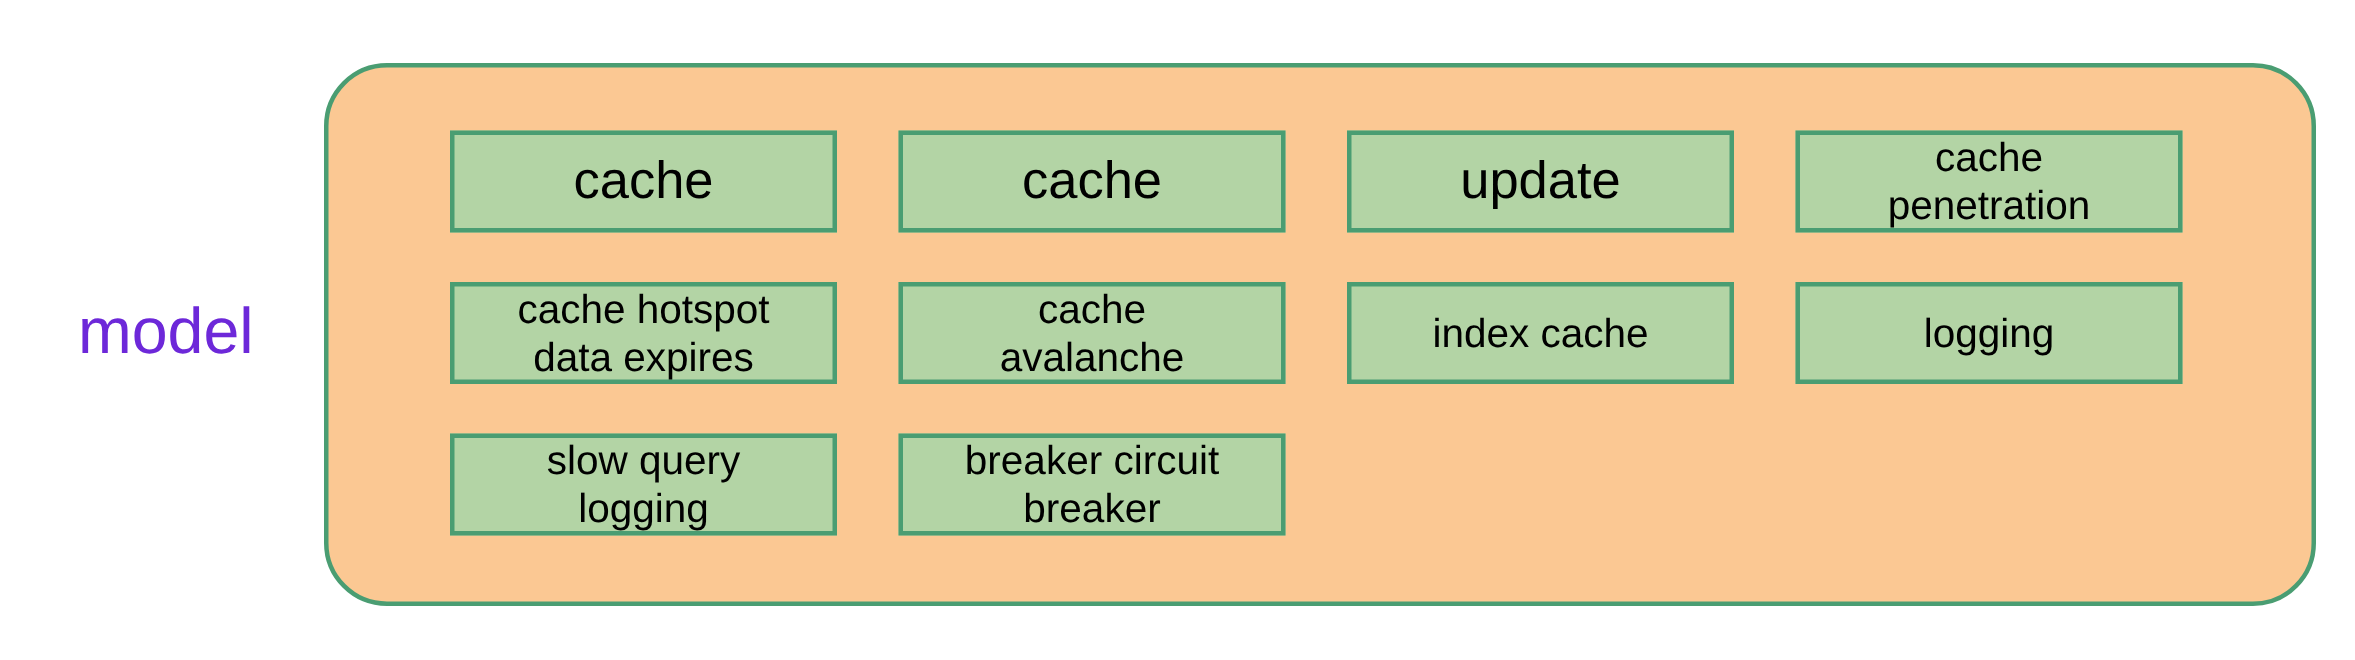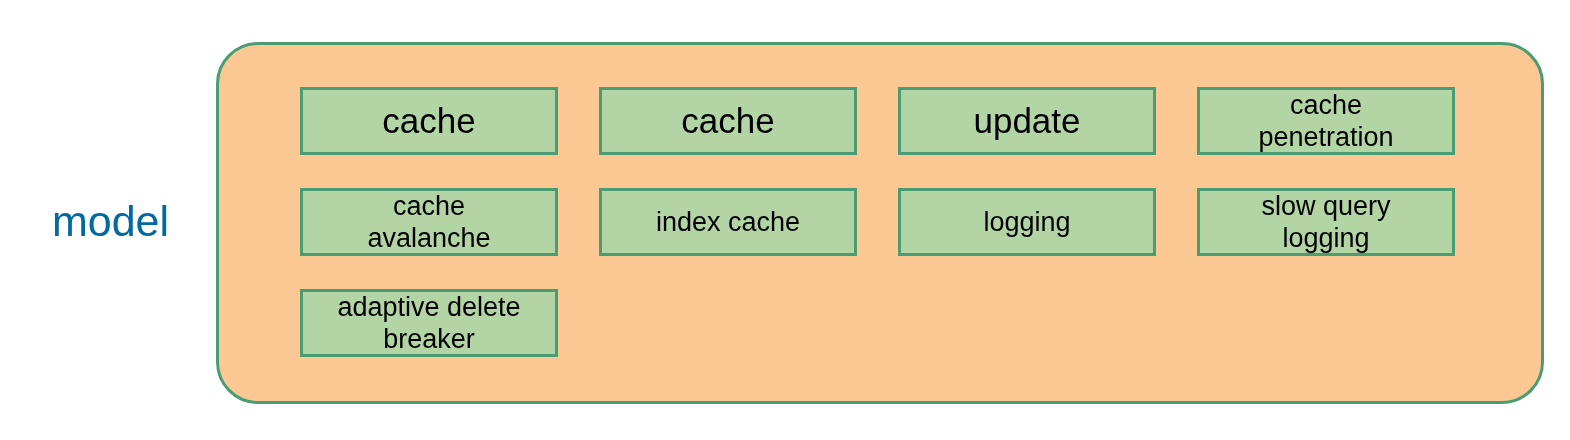--- a/index.html
+++ b/index.html
@@ -20,21 +20,21 @@
     background: #ffffff;
   }
   #group-label {
     position: absolute;
     left: 18px;
     top: 196px;
     width: 185px;
     text-align: center;
     font-size: 43px;
     line-height: 50px;
-    color: #0369a1;
+    color: #6d28d9;
     white-space: nowrap;
   }
   #group-container {
     position: absolute;
     left: 216px;
     top: 42px;
     width: 1328px;
     height: 362px;
     box-sizing: border-box;
     background: #fbc893;
@@ -96,33 +96,37 @@
     </div>
     <div class="node-box size-lg">
       <span class="node-label">update</span>
     </div>
 
     <div class="node-box size-md">
       <span class="node-label">cache
 penetration</span>
     </div>
     <div class="node-box size-md">
+      <span class="node-label">cache hotspot
+data expires</span>
+    </div>
+    <div class="node-box size-md">
       <span class="node-label">cache
 avalanche</span>
     </div>
     <div class="node-box size-md">
       <span class="node-label">index cache</span>
     </div>
 
     <div class="node-box size-md">
       <span class="node-label">logging</span>
     </div>
     <div class="node-box size-md">
       <span class="node-label">slow query
 logging</span>
     </div>
     <div class="node-box size-md">
-      <span class="node-label">adaptive delete
+      <span class="node-label">breaker circuit
 breaker</span>
     </div>
 
   </div>
 </div>
 
 </body></html>

